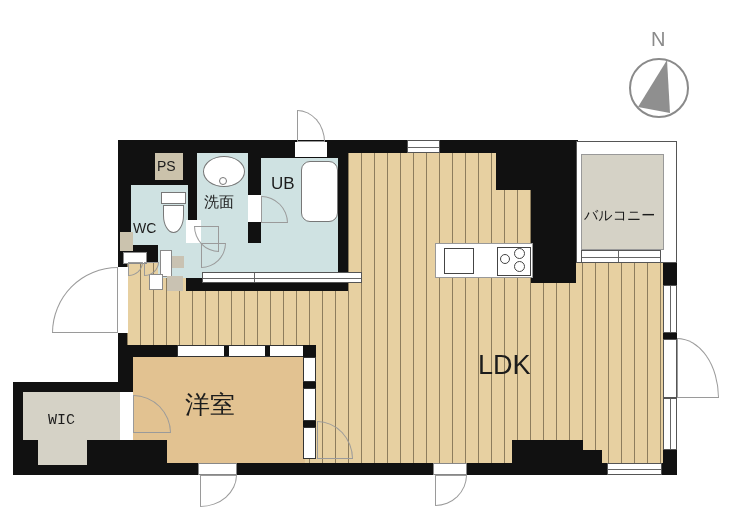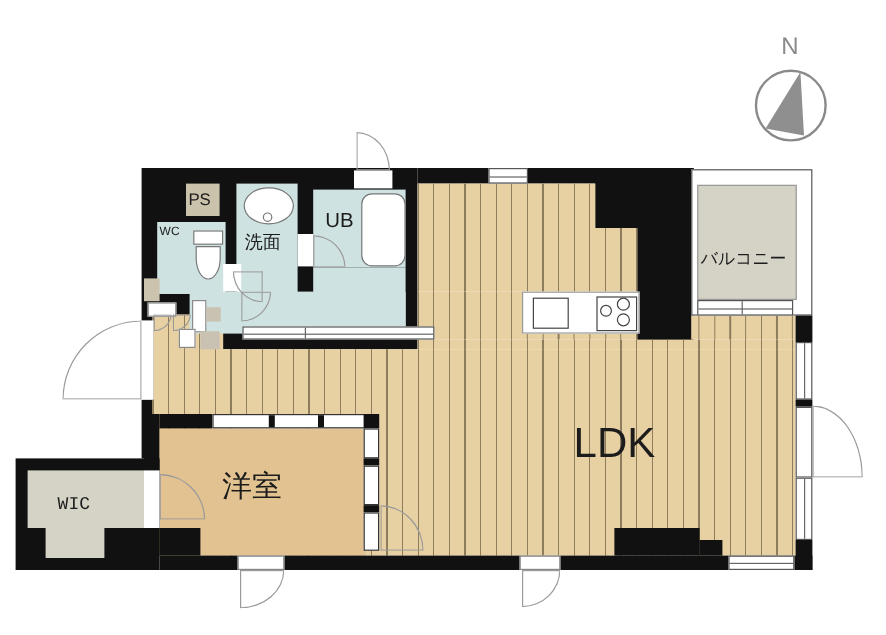--- a/index.html
+++ b/index.html
@@ -55,21 +55,21 @@
   <div class="wet" style="left:158px;top:243px;width:180px;height:35px;"></div>
   <div class="wet" style="left:261px;top:223px;width:77px;height:49px;"></div>
   <div class="wet" style="left:131px;top:185px;width:57px;height:60px;"></div>
   <div class="wet" style="left:261px;top:158px;width:77px;height:65px;"></div>
 
   <div class="abs" style="left:155px;top:153px;width:28px;height:27px;background:var(--ps-fill,#cbc2ab);"></div>
   <div class="lbl" style="left:157px;top:158px;font-size:14px;">PS</div>
 
   <div class="fixture" style="left:161px;top:192px;width:25px;height:12px;"></div>
   <div class="fixture" style="left:163px;top:205px;width:21px;height:28px;border-radius:0 0 55% 55%/0 0 70% 70%;"></div>
-  <div class="lbl" style="left:133px;top:188px;font-size:10px;">WC</div>
+  <div class="lbl" style="left:133px;top:220px;font-size:14px;">WC</div>
 
   <div class="fixture circle" style="left:203px;top:156px;width:42px;height:31px;"></div>
   <div class="fixture circle" style="left:219px;top:177px;width:8px;height:8px;"></div>
   <div class="lbl" style="left:204px;top:193px;font-size:15px;">洗面</div>
 
   <div class="fixture" style="left:301px;top:161px;width:37px;height:61px;border-radius:9px;"></div>
   <div class="lbl" style="left:271px;top:174px;font-size:17px;text-align:right;">UB</div>
 
   <div class="opening" style="left:186px;top:220px;width:15px;height:23px;"></div>
   <div class="opening" style="left:248px;top:195px;width:13px;height:27px;"></div>
@@ -143,21 +143,21 @@
   <div class="fan br" style="left:201px;top:243px;width:25px;height:25px;"></div>
   <div class="fan bl" style="left:194px;top:226px;width:25px;height:26px;"></div>
   <div class="fan tr" style="left:261px;top:196px;width:27px;height:27px;"></div>
   <div class="fan tr" style="left:297px;top:110px;width:28px;height:32px;"></div>
   <div class="fan tr" style="left:133px;top:395px;width:38px;height:38px;"></div>
   <div class="fan tr" style="left:317px;top:421px;width:36px;height:38px;"></div>
   <div class="fan br" style="left:200px;top:475px;width:37px;height:32px;"></div>
   <div class="fan br" style="left:435px;top:475px;width:32px;height:31px;"></div>
   <div class="fan tr" style="left:677px;top:338px;width:42px;height:60px;"></div>
 
-  <div class="lbl" style="left:478px;top:350px;font-size:35px;">LDK</div>
+  <div class="lbl" style="left:478px;top:350px;font-size:27px;">LDK</div>
 
   <svg class="abs" style="left:625px;top:25px;" width="100" height="100" viewBox="0 0 100 100">
     <circle cx="34" cy="63" r="29" fill="none" stroke="#8a8a8a" stroke-width="2"></circle>
     <polygon points="42,35 13,82 45,88" fill="#8f8f8f"></polygon>
   </svg>
   <div class="lbl" style="left:651px;top:28px;font-size:20px;color:#8a8a8a;">N</div>
 
 </div>
 
 </body></html>

